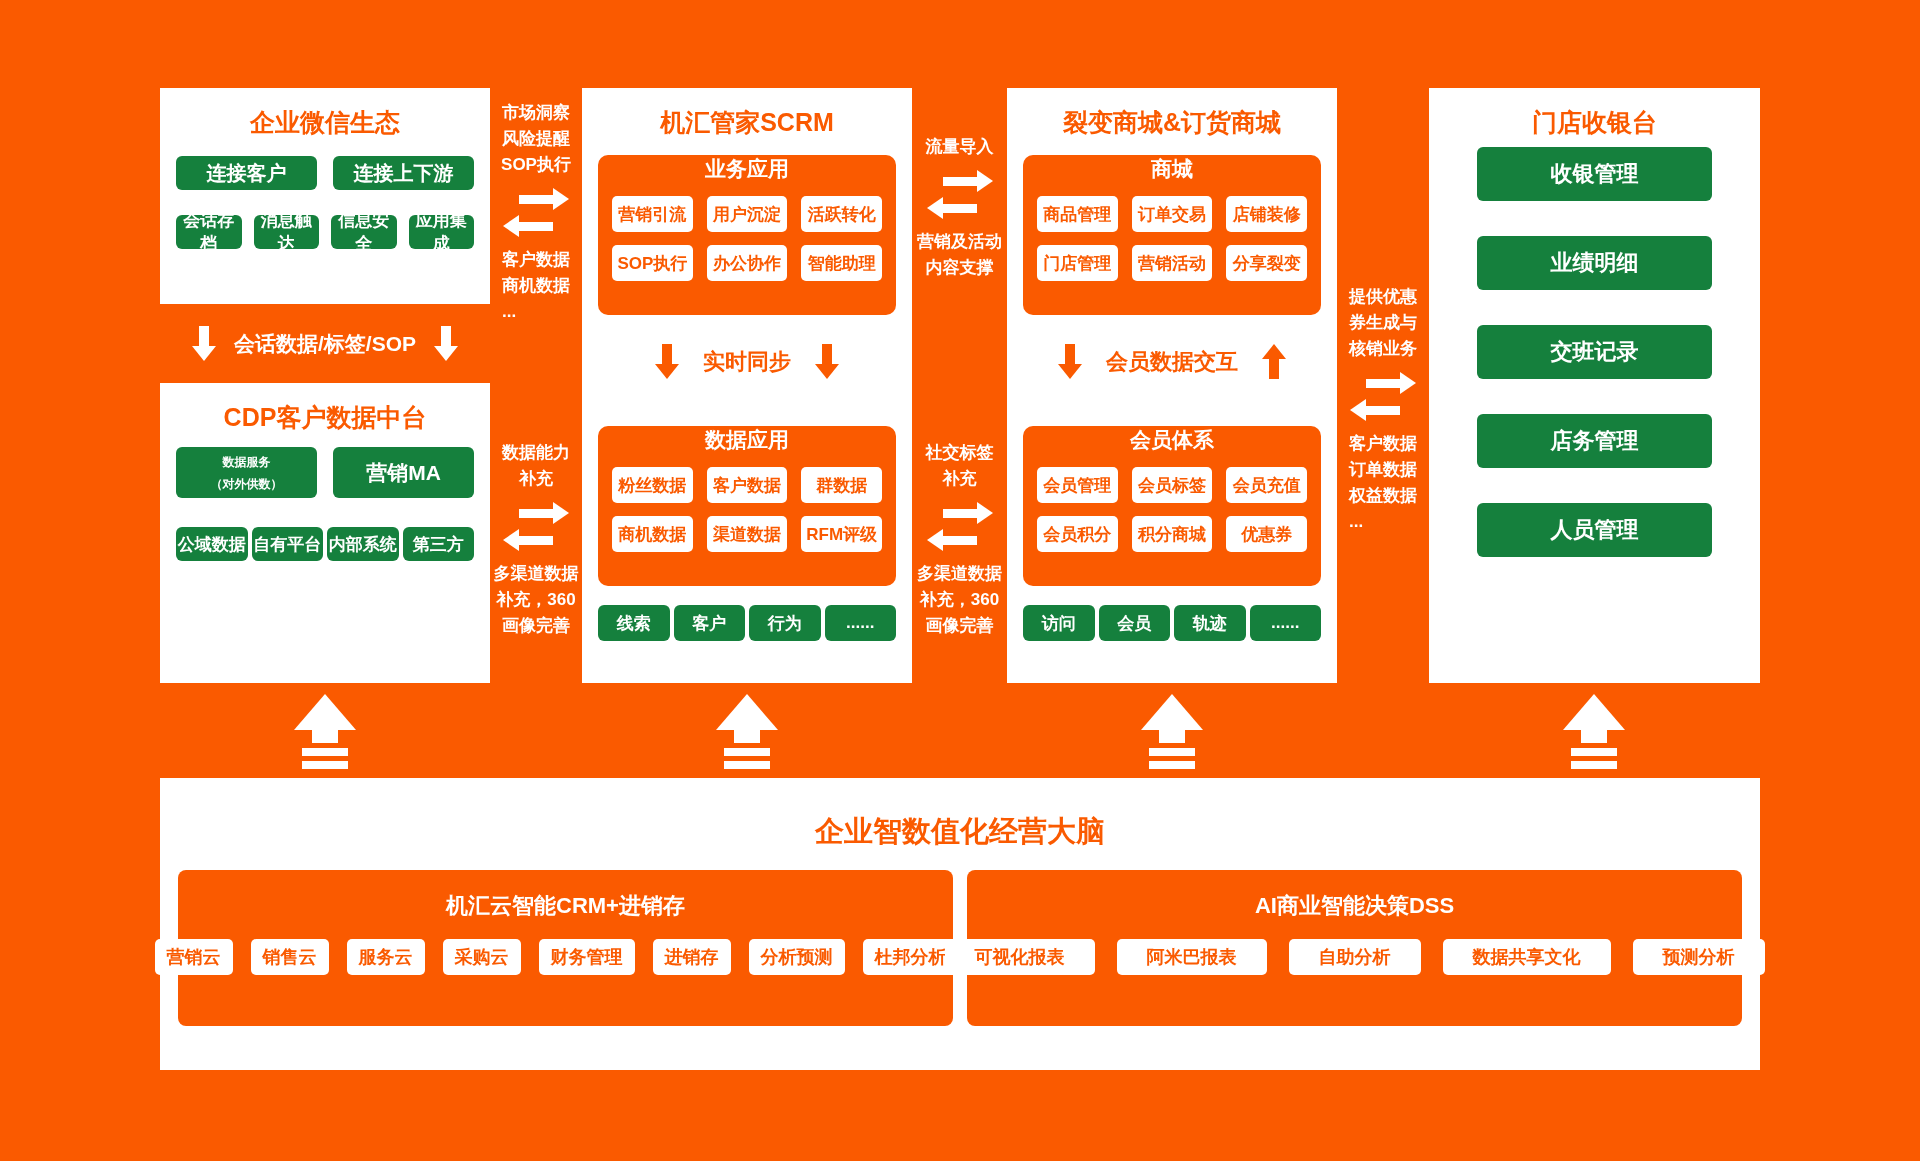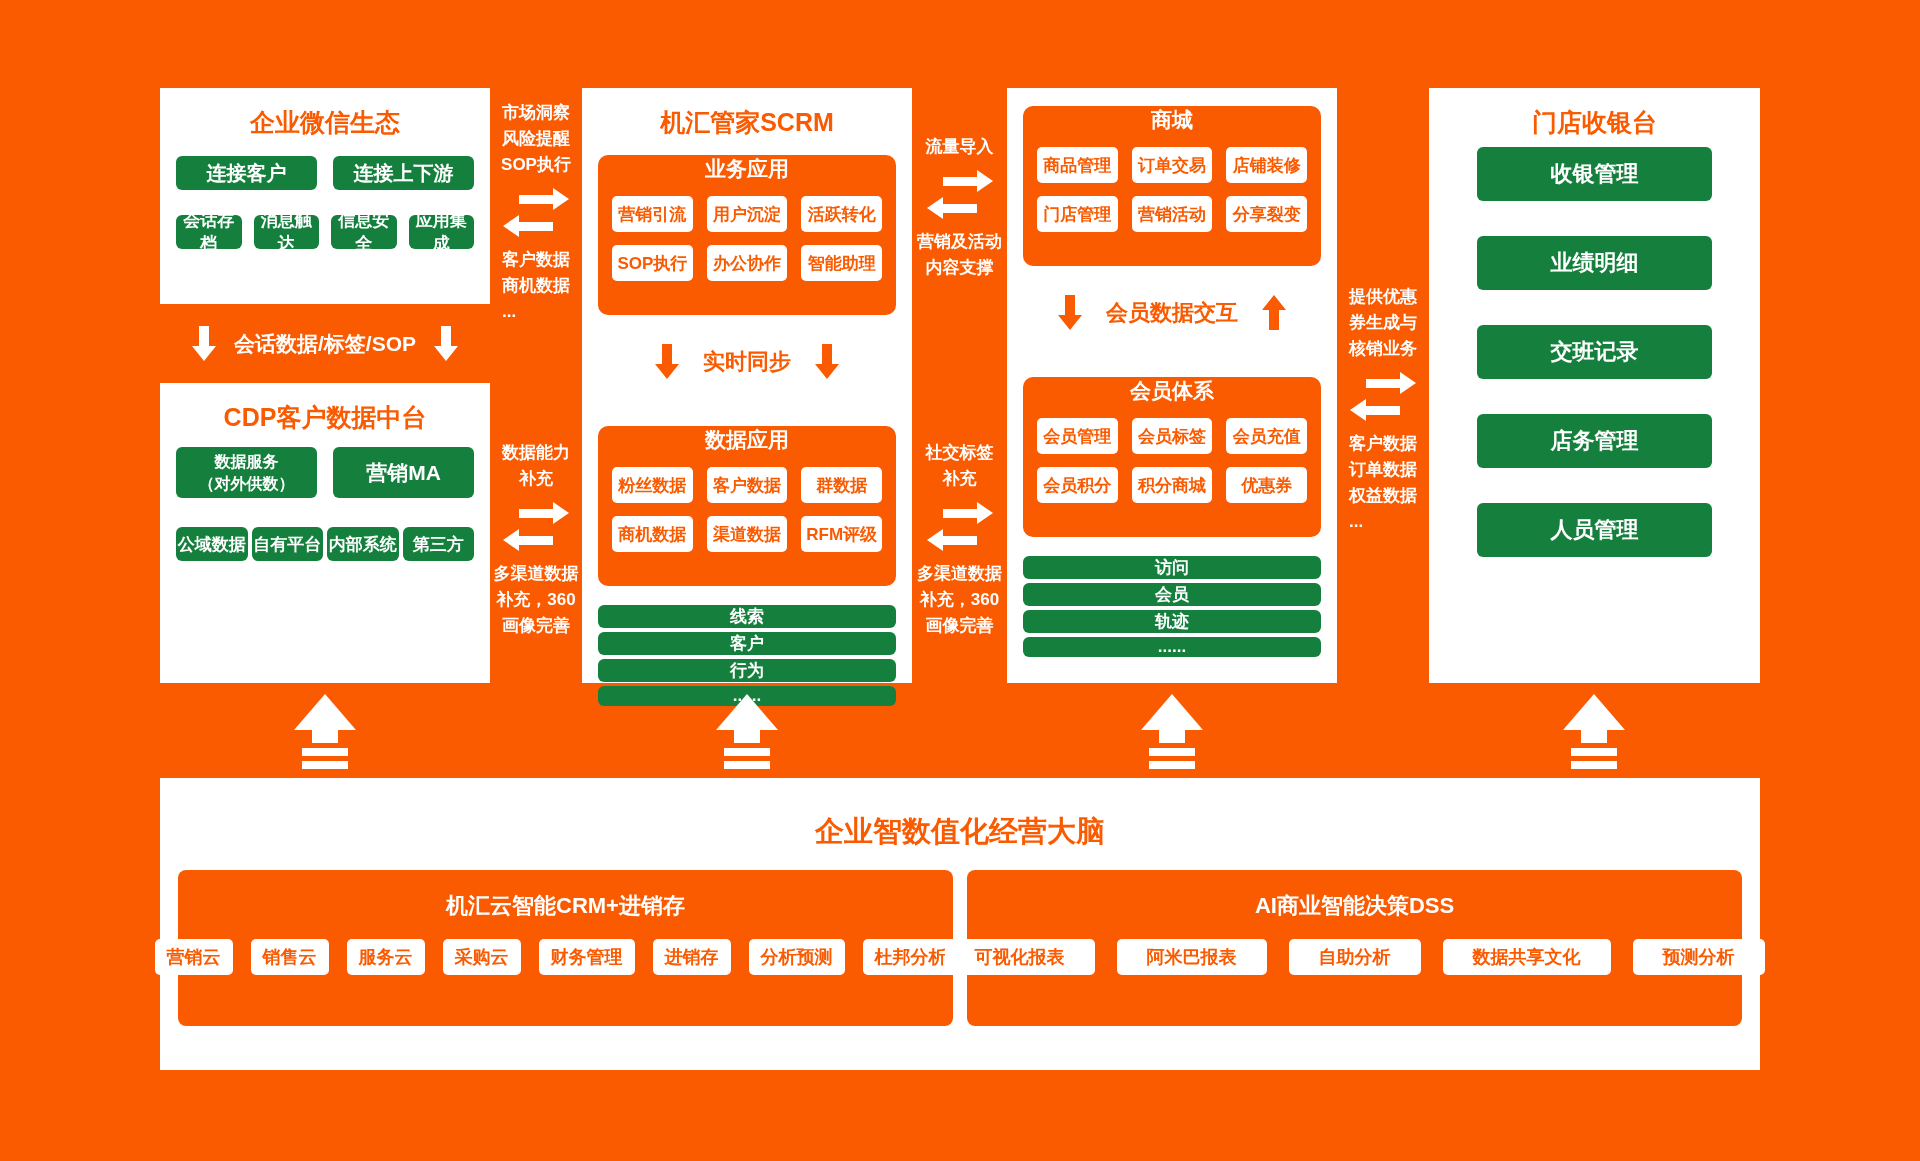--- a/index.html
+++ b/index.html
@@ -19,27 +19,27 @@
 
   .row { display:flex; }
   .pad16 { padding:0 16px; }
 
   
   .sub-panel { margin:17px 16px 0; background:#FA5A00; border-radius:10px; height:160px; padding:0 14px; }
   .sub-title { color:#fff; text-align:center; font-size:21px; line-height:27px; margin:18px 0 14px; }
   .cell-grid { display:grid; grid-template-columns:repeat(3,1fr); gap:13px 14px; }
 
   .sync-row { height:93px; display:flex; align-items:center; justify-content:center; gap:24px; color:#FA5A00; font-size:22px; }
-  .tag-row { display:flex; gap:4px; margin:19px 16px 0;flex-direction:column; }
+  .tag-row { display:flex; gap:4px; margin:19px 16px 0; }
   .tag { flex:1; height:36px; font-size:17px; }
 
   
   .cdp-grid { display:flex; gap:16px; padding:0 16px; }
   .cdp-cell { flex:1; font-size:21px; line-height:24px; }
-  .cdp-sub { font-size:16px; line-height:22px; }
+  .cdp-sub { font-size:12px; line-height:22px; }
   .src-row { display:flex; gap:4px; padding:8px 16px; margin-top:21px; }
   .src { flex:1; height:34px; font-size:17px; }
 
   
   .pos-btn { width:235px; height:54px; font-size:22px; margin:0 auto; }
 
   
   .gapcol { position:absolute; top:88px; height:595px; }
   .gstack { position:absolute; left:0; right:0; display:flex; flex-direction:column; align-items:center; }
   .gtext { color:#fff; font-size:17px; line-height:26px; text-align:center; white-space:nowrap; }
@@ -245,20 +245,21 @@
             <span class="sh"></span>
           </div>
       </div>
       <div class="gtext">多渠道数据</div>
       <div class="gtext">补充，360</div>
       <div class="gtext">画像完善</div>
     </div>
   </div>
 
   <section class="white-panel" style="left:1007px;top:88px;width:330px;height:595px">
+    <h2 class="panel-title">裂变商城&amp;订货商城</h2>
     <div class="sub-panel">
       <div class="sub-title">商城</div>
       <div class="cell-grid">
         <div class="cell">商品管理</div>
         <div class="cell">订单交易</div>
         <div class="cell">店铺装修</div>
         <div class="cell">门店管理</div>
         <div class="cell">营销活动</div>
         <div class="cell">分享裂变</div>
       </div>

